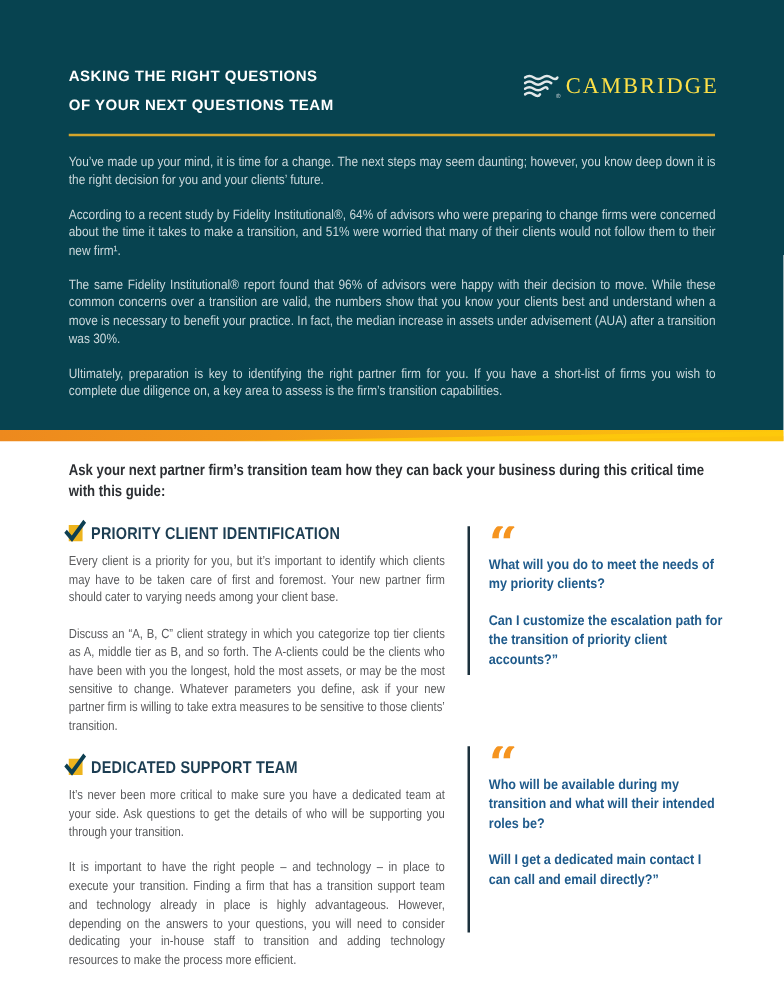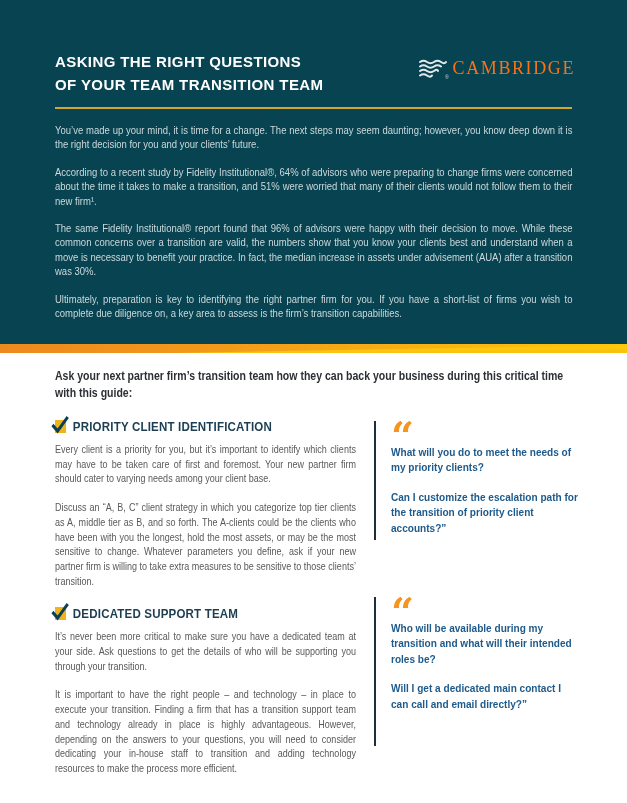--- a/index.html
+++ b/index.html
@@ -8,30 +8,30 @@
     position:relative; width:627px; height:803px; background:#ffffff;
     font-family:"Liberation Sans", sans-serif; overflow:hidden;
   }
 
   
   .hero {
     position:absolute; top:0; left:0; width:627px; height:344px;
     background:#074350; padding:50px 55px 0 55px; overflow:hidden;
   }
   .hero-title {
-    color:#ffffff; font-size:15px; font-weight:bold; letter-spacing:.4px;
+    color:#ffffff; font-size:12px; font-weight:bold; letter-spacing:.4px;
     line-height:23px;
   }
   .brand {
     position:absolute; top:58px; right:52px; display:flex; align-items:center; gap:6px;
   }
   .brand-waves { position:relative; width:28px; height:20px; }
   .brand-reg { position:absolute; bottom:-1px; right:-2px; font-size:5px; color:#cfd8da; }
   .brand-name {
-    font-family:"Liberation Serif", serif; color:#f97316; font-size:18px;
+    font-family:"Liberation Serif", serif; color:#fde047; font-size:18px;
     letter-spacing:1.6px; font-weight:normal;
   }
   .gold-rule { margin-top:11px; width:517px; height:2px; background:#d3a52b; }
   .hero-copy { margin-top:14px; width:588px; transform:scaleX(0.88); transform-origin:left top; }
   .hero-copy p {
     color:#ccd9dc; font-size:10.8px; line-height:14.4px; text-align:justify;
     margin-bottom:13px;
   }
 
   
@@ -93,21 +93,21 @@
   .quote-text p + p { margin-top:14px; }
 </style>
 </head>
 <body>
 
 <div class="page">
 
   <header class="hero">
     <h1 class="hero-title">
       <span>ASKING THE RIGHT QUESTIONS</span><br>
-      <span>OF YOUR TEAM TRANSITION TEAM</span>
+      <span>OF YOUR NEXT QUESTIONS TEAM</span>
     </h1>
 
     <div class="brand">
       <span class="brand-waves">
         <svg width="28" height="20" viewBox="0 0 28 20">
           <g fill="none" stroke="#e2e8e9" stroke-width="2" stroke-linecap="round">
             <path d="M1,3  q3.5,-2.5 7,0 t7,0 t7,0 t5,0"></path>
             <path d="M1,7.5  q3.5,-2.5 7,0 t7,0 t7,0"></path>
             <path d="M1,12 q3.5,-2.5 7,0 t7,0 t4,0"></path>
             <path d="M1,16.5 q3.5,-2.5 7,0 t5,0"></path>

